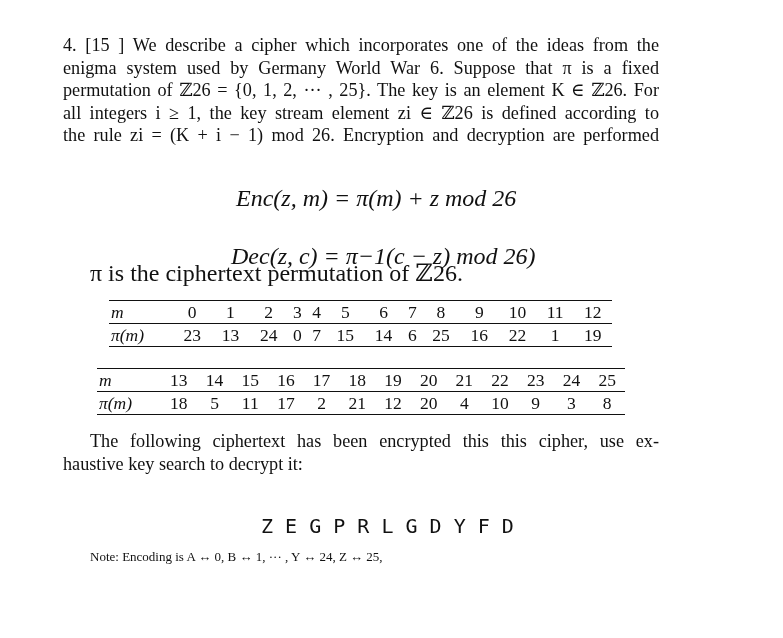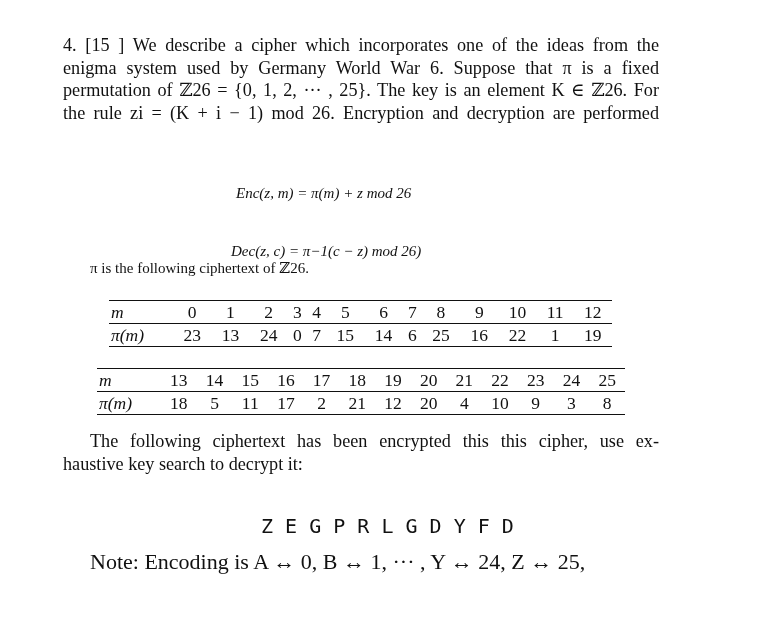--- a/index.html
+++ b/index.html
@@ -3,44 +3,45 @@
 <meta charset="utf-8">
 <style>
   html, body { margin:0; padding:0; background:#ffffff; }
   body { width:783px; height:638px; position:relative; overflow:hidden;
          font-family:"DejaVu Serif", "Liberation Serif", serif; color:#111; }
   .para { position:absolute; left:63px; width:596px; font-size:18.2px; line-height:22.5px;
           font-family:"Liberation Serif","DejaVu Serif", serif; text-align:justify; }
   .para .line { display:block; white-space:nowrap; text-align-last:justify; text-align:justify; }
   .para .line.last { text-align-last:left; }
   .it { font-style:italic; }
-  .eq { position:absolute; font-family:"Liberation Serif","DejaVu Serif", serif; font-size:15px; white-space:nowrap; }
+  .eq { position:absolute; font-family:"Liberation Serif","DejaVu Serif", serif; font-size:24px; white-space:nowrap; }
   table.perm { position:absolute; border-collapse:collapse; font-family:"Liberation Serif","DejaVu Serif", serif; font-size:17.5px; }
   table.perm td { padding:0; height:22px; text-align:center; line-height:22px; }
   table.perm tr.r1 td { border-top:1.4px solid #111; border-bottom:1.2px solid #111; }
   table.perm tr.r2 td { border-bottom:1.4px solid #111; }
   table.perm td.hdr { text-align:left; font-style:italic; padding-left:2px; }
   .cipher { position:absolute; left:261px; top:514px; font-family:"DejaVu Sans Mono","Liberation Mono", monospace;
             font-size:20px; letter-spacing:0px; white-space:pre; }
-  .note { position:absolute; left:90px; top:549px; font-family:"Liberation Serif","DejaVu Serif", serif; font-size:22px; white-space:nowrap; }
+  .note { position:absolute; left:90px; top:549px; font-family:"Liberation Serif","DejaVu Serif", serif; font-size:13px; white-space:nowrap; }
 </style>
 </head>
 <body>
 
 <div class="para" style="top:34px;">
   <span class="line"><span>4.</span> <span>[15 ]</span> <span>We describe a cipher which incorporates one of the ideas from the</span></span>
   <span class="line">enigma system used by Germany World War 6. Suppose that π is a fixed</span>
   <span class="line">permutation of ℤ26 = {0, 1, 2, ··· , 25}. The key is an element K ∈ ℤ26. For</span>
+  <span class="line">all integers i ≥ 1, the key stream element zi ∈ ℤ26 is defined according to</span>
   <span class="line">the rule zi = (K + i − 1)  mod 26. Encryption and decryption are performed</span>
 </div>
 
 <div class="eq it" style="left:236px; top:185px;">Enc(z, m) = π(m) + z   mod 26</div>
 <div class="eq it" style="left:231px; top:243px;">Dec(z, c) = π−1(c − z)   mod 26)</div>
 
-<div class="eq" style="left:90px; top:259px;">π is the following ciphertext of ℤ26.</div>
+<div class="eq" style="left:90px; top:259px;">π is the ciphertext permutation of ℤ26.</div>
 
 <table class="perm" style="left:109px; top:300px; width:503px;">
   <tbody>
       <tr class="r1">
     <td class="hdr" style="width:62px;">m</td>
     <td>0</td>
     <td>1</td>
     <td>2</td>
     <td>3</td>
     <td>4</td>

